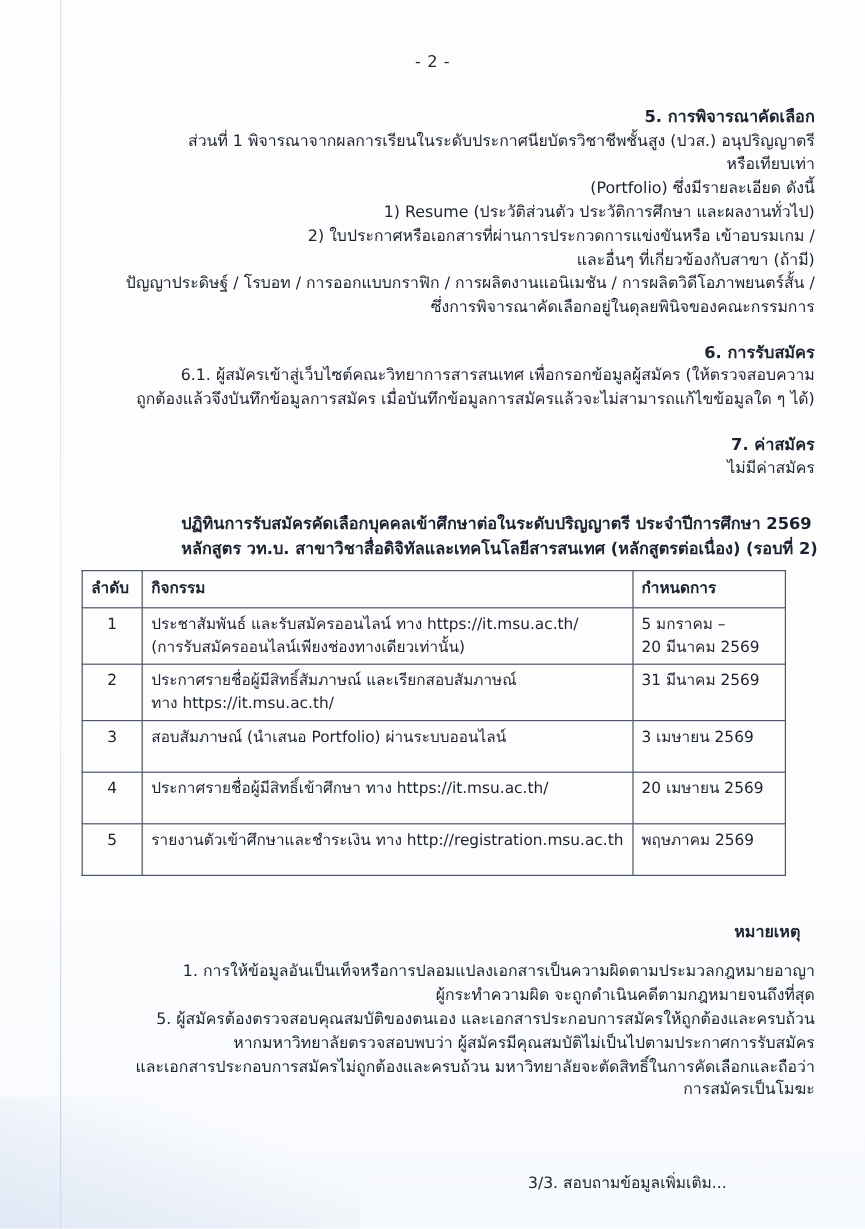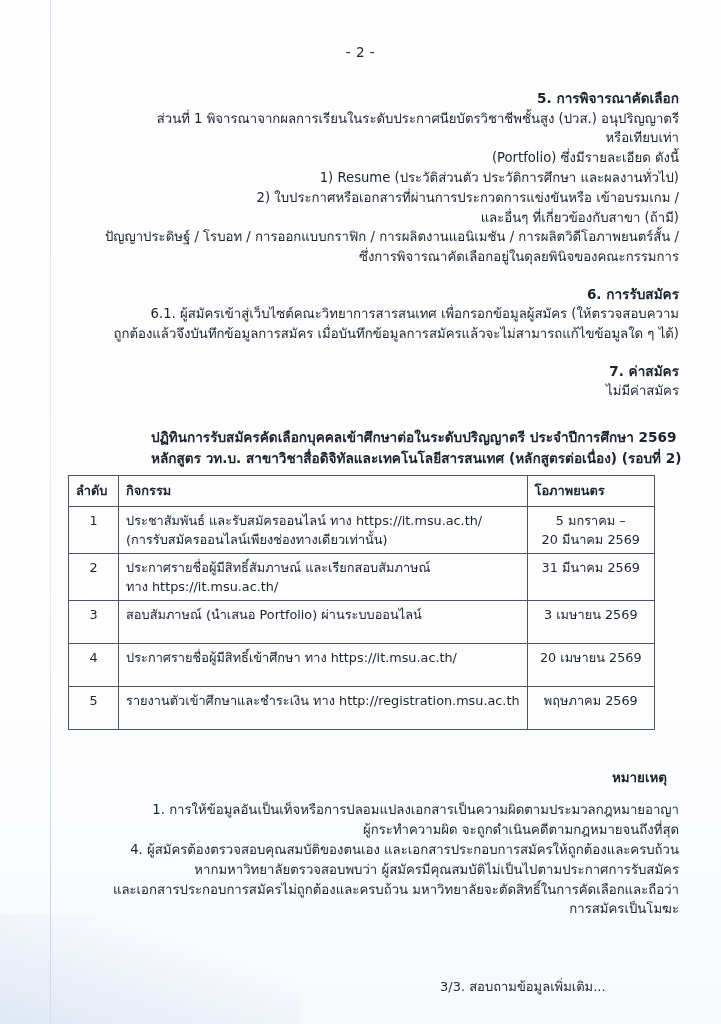--- a/index.html
+++ b/index.html
@@ -113,21 +113,21 @@
   }
   table.calendar th {
     font-weight: bold;
     text-align: left;
     padding: 5px 7px;
   }
   .col-no     { width: 52px;  text-align: center; }
   .col-act    { width: 372px; text-align: left; }
   .col-date   { width: 163px; text-align: center; }
   td.col-no   { text-align: center; }
-  td.col-date { text-align: center; margin-left: 48px; }
+  td.col-date { text-align: left; margin-left: 48px; }
   .cell-line  { display: block; white-space: nowrap; }
   .row-tall td { height: 34px; }
 
   
   .notes-title {
     font-weight: bold;
     padding-left: 42px;
     margin: 12px;
     font-size: 13.4px;
   }
@@ -185,21 +185,21 @@
     <div>
       <div class="table-title">ปฏิทินการรับสมัครคัดเลือกบุคคลเข้าศึกษาต่อในระดับปริญญาตรี ประจำปีการศึกษา 2569</div>
       <div class="table-title">หลักสูตร วท.บ. สาขาวิชาสื่อดิจิทัลและเทคโนโลยีสารสนเทศ (หลักสูตรต่อเนื่อง) (รอบที่ 2)</div>
     </div>
 
     <table class="calendar">
       <thead>
         <tr>
           <th class="col-no">ลำดับ</th>
           <th class="col-act">กิจกรรม</th>
-          <th class="col-date">โอภาพยนตร</th>
+          <th class="col-date">กำหนดการ</th>
         </tr>
       </thead>
       <tbody>
           <tr>
             <td class="col-no">1</td>
             <td class="col-act">
               <span class="cell-line">ประชาสัมพันธ์ และรับสมัครออนไลน์ ทาง https://it.msu.ac.th/</span>
               <span class="cell-line">(การรับสมัครออนไลน์เพียงช่องทางเดียวเท่านั้น)</span>
             </td>
             <td class="col-date">
@@ -246,21 +246,21 @@
           </tr>
         </tbody>
     </table>
 
     <div class="sec-gap-lg"></div>
 
     <div class="block">
       <p class="notes-title">หมายเหตุ</p>
       <p class="para indent-3">1. การให้ข้อมูลอันเป็นเท็จหรือการปลอมแปลงเอกสารเป็นความผิดตามประมวลกฎหมายอาญา</p>
       <p class="para hang">ผู้กระทำความผิด จะถูกดำเนินคดีตามกฎหมายจนถึงที่สุด</p>
-      <p class="para indent-3">4. ผู้สมัครต้องตรวจสอบคุณสมบัติของตนเอง และเอกสารประกอบการสมัครให้ถูกต้องและครบถ้วน</p>
+      <p class="para indent-3">5. ผู้สมัครต้องตรวจสอบคุณสมบัติของตนเอง และเอกสารประกอบการสมัครให้ถูกต้องและครบถ้วน</p>
       <p class="para hang">หากมหาวิทยาลัยตรวจสอบพบว่า ผู้สมัครมีคุณสมบัติไม่เป็นไปตามประกาศการรับสมัคร</p>
       <p class="para hang">และเอกสารประกอบการสมัครไม่ถูกต้องและครบถ้วน มหาวิทยาลัยจะตัดสิทธิ์ในการคัดเลือกและถือว่า</p>
       <p class="para hang">การสมัครเป็นโมฆะ</p>
     </div>
 
     <div style="height:58px"></div>
 
     <div class="footer-note">3/3. สอบถามข้อมูลเพิ่มเติม...</div>
 
   </div>

